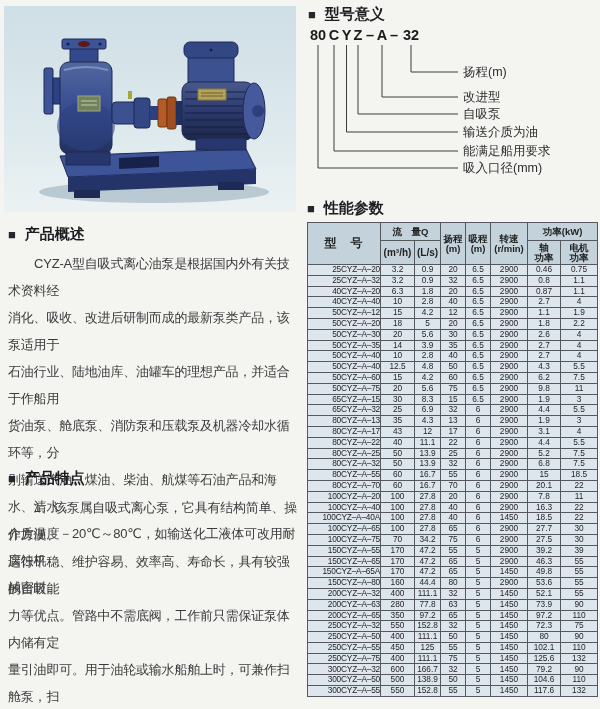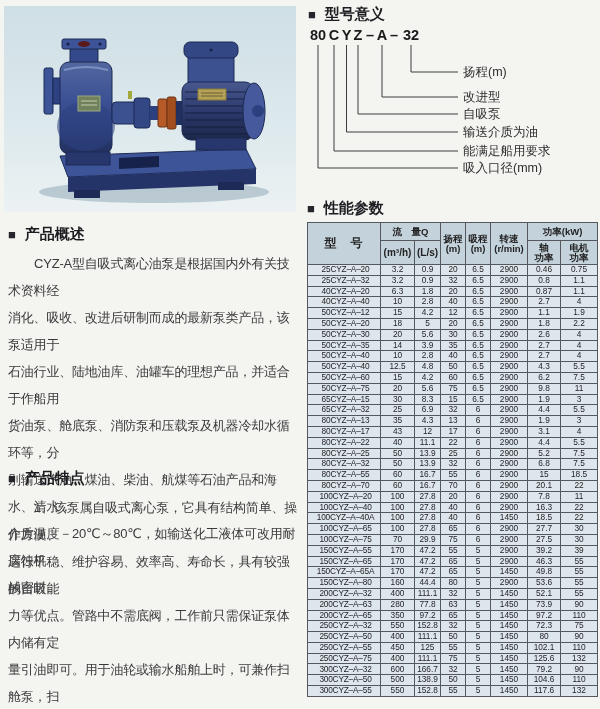--- a/index.html
+++ b/index.html
@@ -41,21 +41,21 @@
   }
   th.h-model{font-size:12px;letter-spacing:1px;}
   th.h-cn{font-size:9.5px;line-height:10px;}
   th.h-unit{font-size:10px;font-weight:bold;line-height:9px;}
   th.r1{height:17px;}
   th.r2{height:23px;}
   table.perf td{
     font-size:8.3px;line-height:9.6px;height:9.8px;padding:0;
     text-align:center;color:#1f1f22;
   }
-  table.perf td:first-child{text-align:center;padding-left:3px;letter-spacing:-0.2px;}
+  table.perf td:first-child{text-align:right;padding-left:3px;letter-spacing:-0.2px;}
 </style>
 </head>
 <body>
 
 <div class="page">
 
   <div class="photo">
     <svg width="292" height="206" viewBox="0 0 292 206">
       <defs>
         <linearGradient id="bgG" x1="0" y1="0" x2="0" y2="1">
@@ -472,21 +472,21 @@
             <td>27.8</td>
             <td>65</td>
             <td>6</td>
             <td>2900</td>
             <td>27.7</td>
             <td>30</td>
           </tr>
           <tr>
             <td>100CYZ–A–75</td>
             <td>70</td>
-            <td>29.9</td>
+            <td>34.2</td>
             <td>75</td>
             <td>6</td>
             <td>2900</td>
             <td>27.5</td>
             <td>30</td>
           </tr>
           <tr>
             <td>150CYZ–A–55</td>
             <td>170</td>
             <td>47.2</td>

